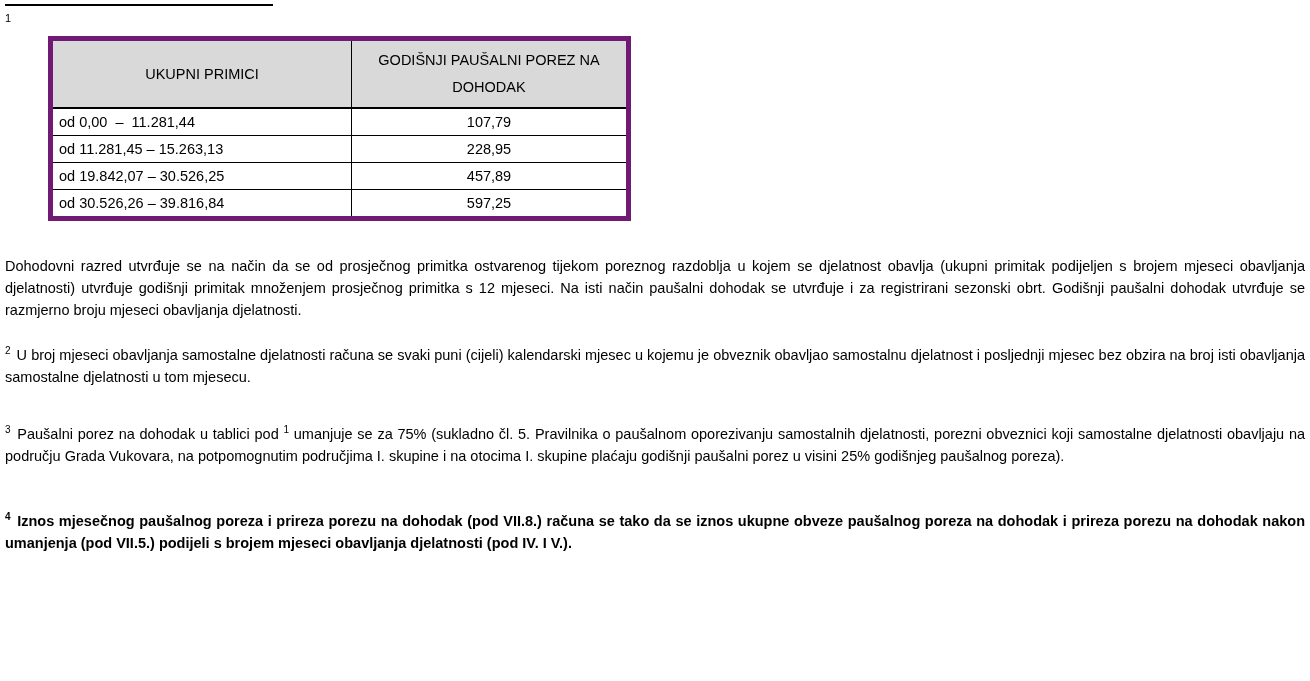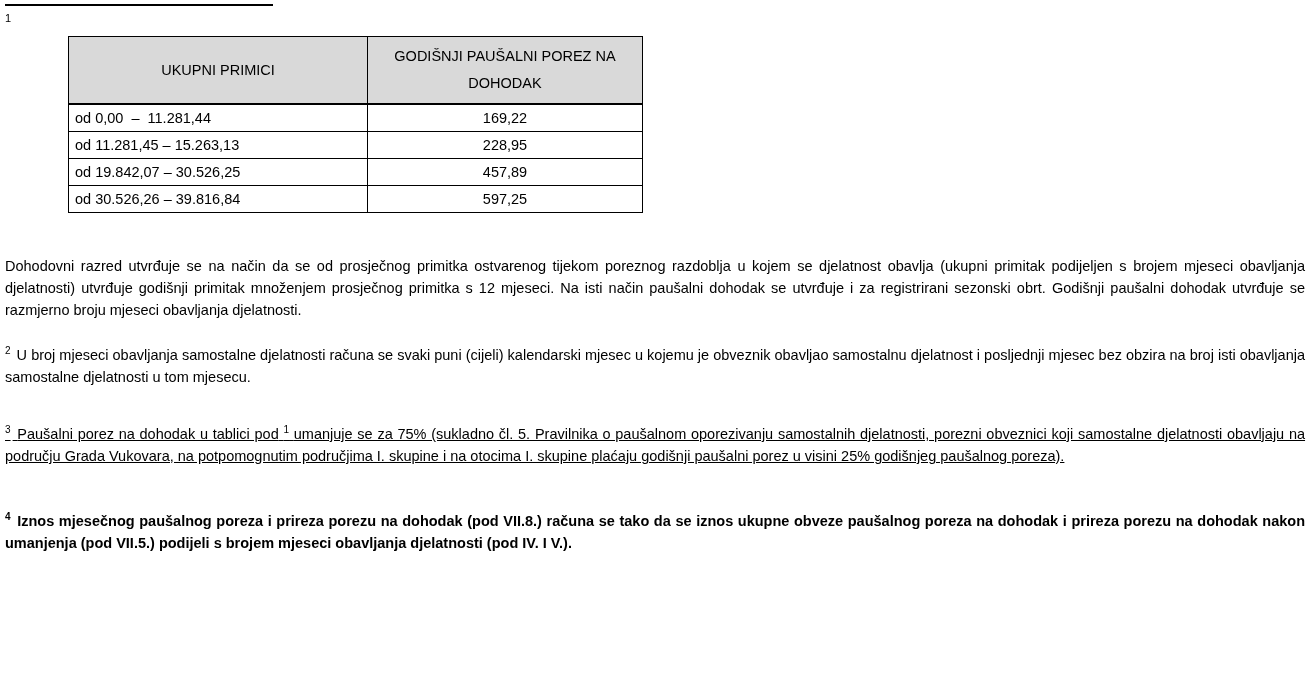--- a/index.html
+++ b/index.html
@@ -26,24 +26,24 @@
   }
   .fn-top-marker {
     position: absolute;
     left: 5px;
     top: 12px;
     font-size: 11px;
     line-height: 12px;
   }
   table.tax-table {
     position: absolute;
-    left: 68px;
+    left: 48px;
     top: 36px;
     border-collapse: collapse;
-    border: 1px solid #701a75;
+    border: 5px solid #701a75;
     table-layout: fixed;
     padding-left: 25px;
   }
   table.tax-table th {
     background: #d9d9d9;
     font-weight: normal;
     font-size: 14.5px;
     text-align: center;
     vertical-align: middle;
     border: 1px solid #000000;
@@ -73,21 +73,21 @@
     margin: 0;
   }
   .para sup {
     font-size: 10px;
     line-height: 0;
     vertical-align: super;
   }
   .para sup.lead-marker { margin-right: 2px; }
   #p1 { top: 255px; }
   #p2 { top: 344px; }
-  #p3 { top: 423px; text-decoration: underline; }
+  #p3 { top: 423px; }
   #p4 { top: 510px; font-weight: bold; }
 </style>
 </head>
 <body>
 
 <div class="page">
 
   <div class="footnote-sep"></div>
 
   <div class="fn-top-marker">1</div>
@@ -95,21 +95,21 @@
   <table class="tax-table">
     <thead>
       <tr>
         <th class="col-range">UKUPNI PRIMICI</th>
         <th class="col-tax">GODIŠNJI PAUŠALNI POREZ NA DOHODAK</th>
       </tr>
     </thead>
     <tbody>
       <tr>
         <td class="cell-range">od 0,00  –  11.281,44</td>
-        <td class="cell-tax">169,22</td>
+        <td class="cell-tax">107,79</td>
       </tr>
       <tr>
         <td class="cell-range">od 11.281,45 – 15.263,13</td>
         <td class="cell-tax">228,95</td>
       </tr>
       <tr>
         <td class="cell-range">od 19.842,07 – 30.526,25</td>
         <td class="cell-tax">457,89</td>
       </tr>
       <tr>

